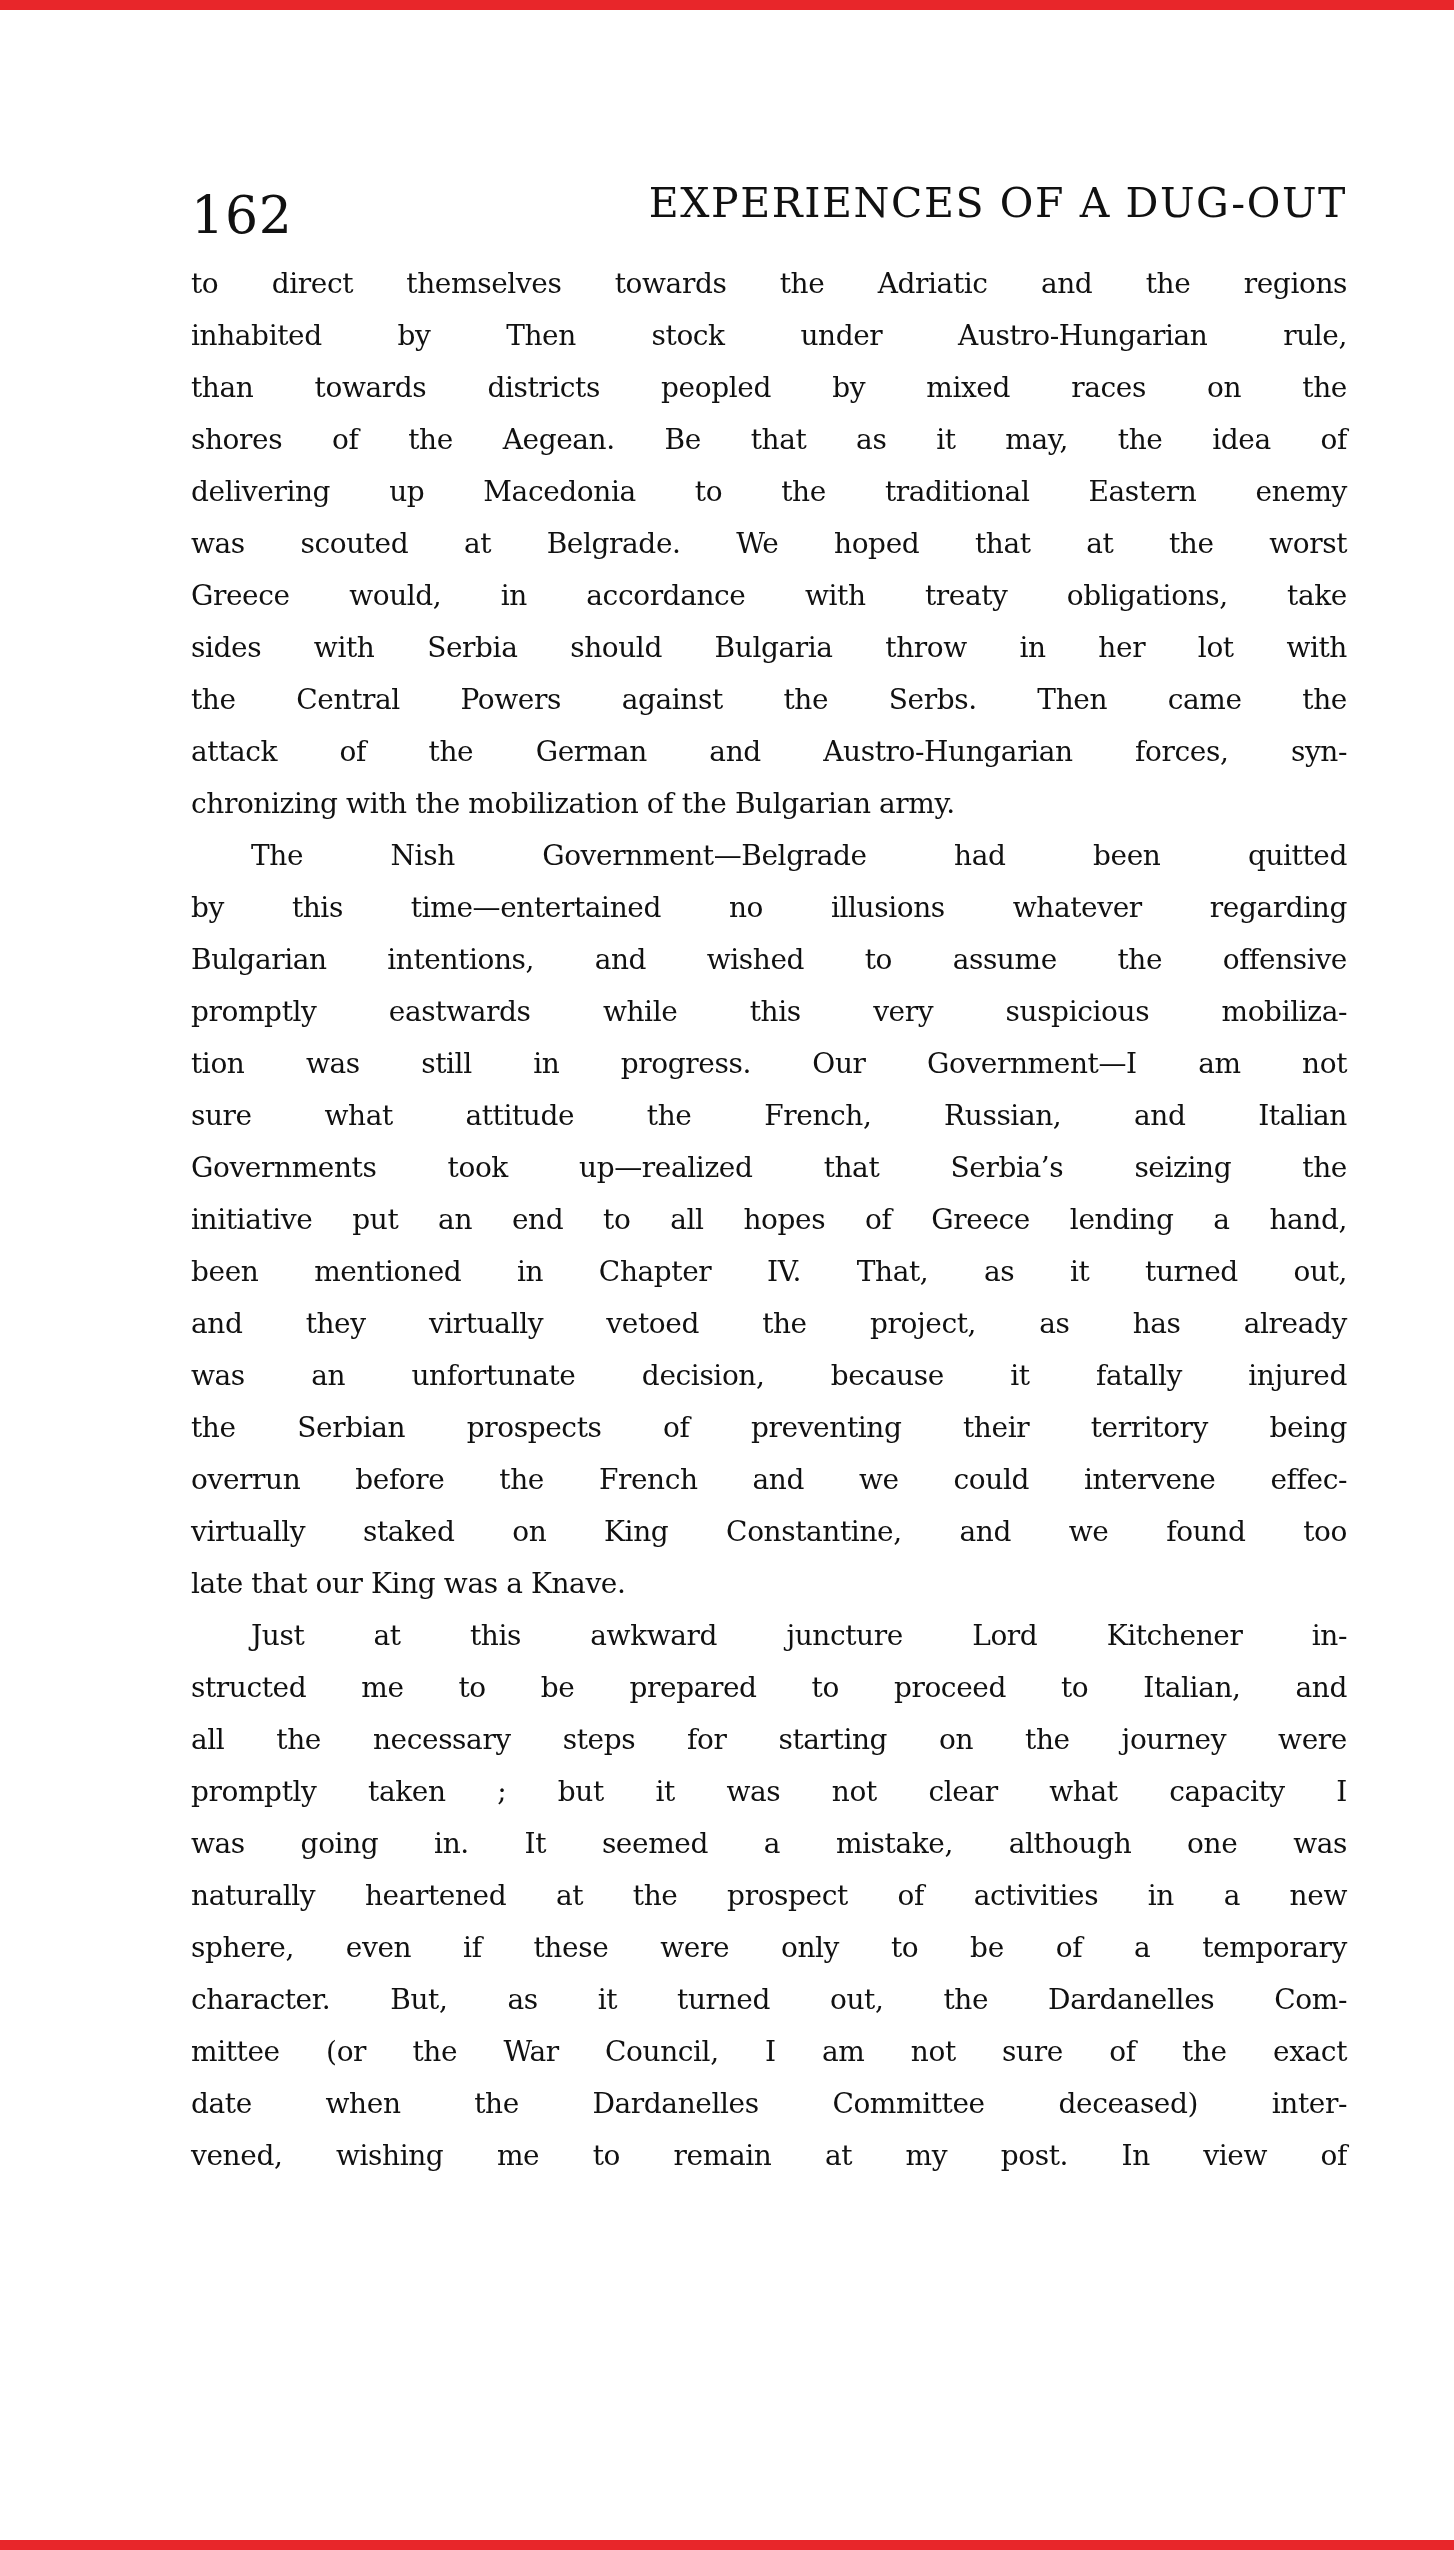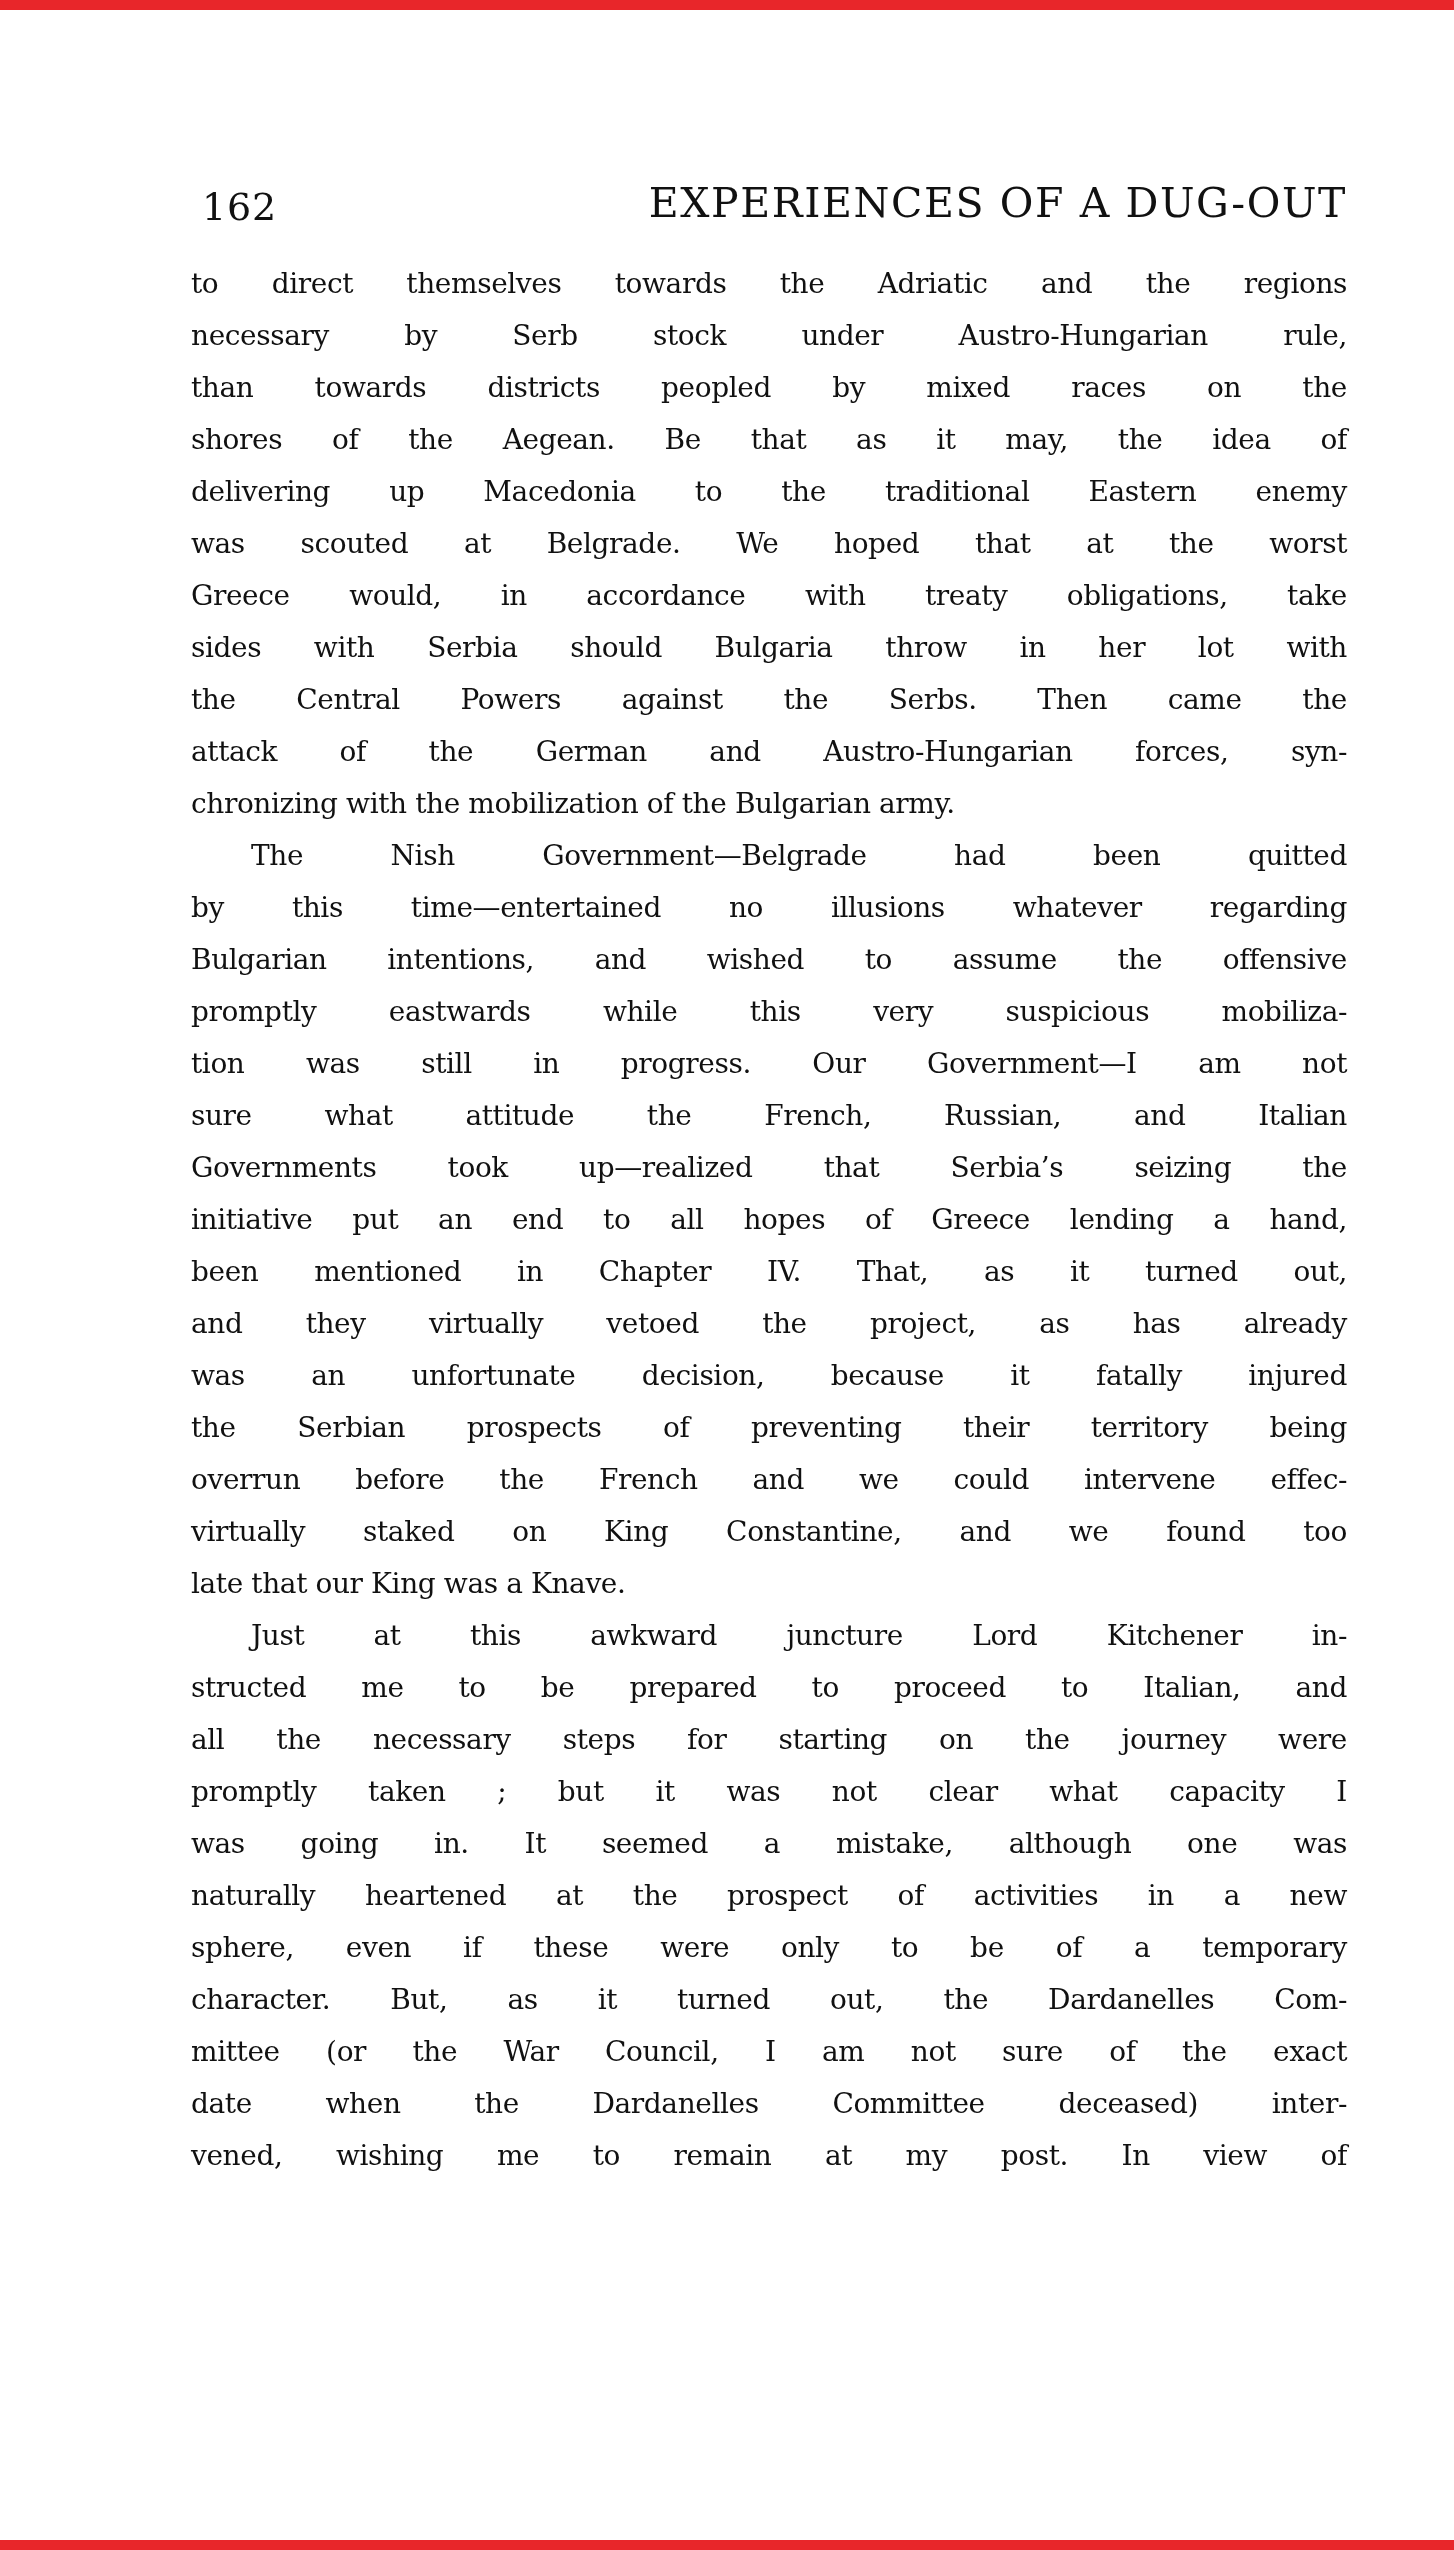--- a/index.html
+++ b/index.html
@@ -30,23 +30,22 @@
     position: absolute;
     top: 179px;
     left: 191px;
     width: 1156px;
     height: 50px;
   }
   .pagenum {
     position: absolute;
     left: 0;
     top: 6.4px;
-    font-size: 38px;
+    font-size: 52px;
     letter-spacing: 0.8px;
-    margin-left: 11px;
   }
   .running-title {
     display: block;
     text-align: right;
     font-size: 41px;
     letter-spacing: 1.6px;
     white-space: nowrap;
   }
 
   .body-text {
@@ -72,21 +71,21 @@
 <div class="page">
   <div class="scan-edge top"></div>
 
   <div class="running-head">
     <span class="pagenum">162</span>
     <span class="running-title">EXPERIENCES OF A DUG-OUT</span>
   </div>
 
   <div class="body-text">
       <div class="line">to direct themselves towards the Adriatic and the regions</div>
-      <div class="line">necessary by Serb stock under Austro-Hungarian rule,</div>
+      <div class="line">inhabited by Then stock under Austro-Hungarian rule,</div>
       <div class="line">than towards districts peopled by mixed races on the</div>
       <div class="line">shores of the Aegean.  Be that as it may, the idea of</div>
       <div class="line">delivering up Macedonia to the traditional Eastern enemy</div>
       <div class="line">was scouted at Belgrade.  We hoped that at the worst</div>
       <div class="line">Greece would, in accordance with treaty obligations, take</div>
       <div class="line">sides with Serbia should Bulgaria throw in her lot with</div>
       <div class="line">the Central Powers against the Serbs.  Then came the</div>
       <div class="line">attack of the German and Austro-Hungarian forces, syn-</div>
       <div class="line para-end">chronizing with the mobilization of the Bulgarian army.</div>
       <div class="line indent">The Nish Government—Belgrade had been quitted</div>

